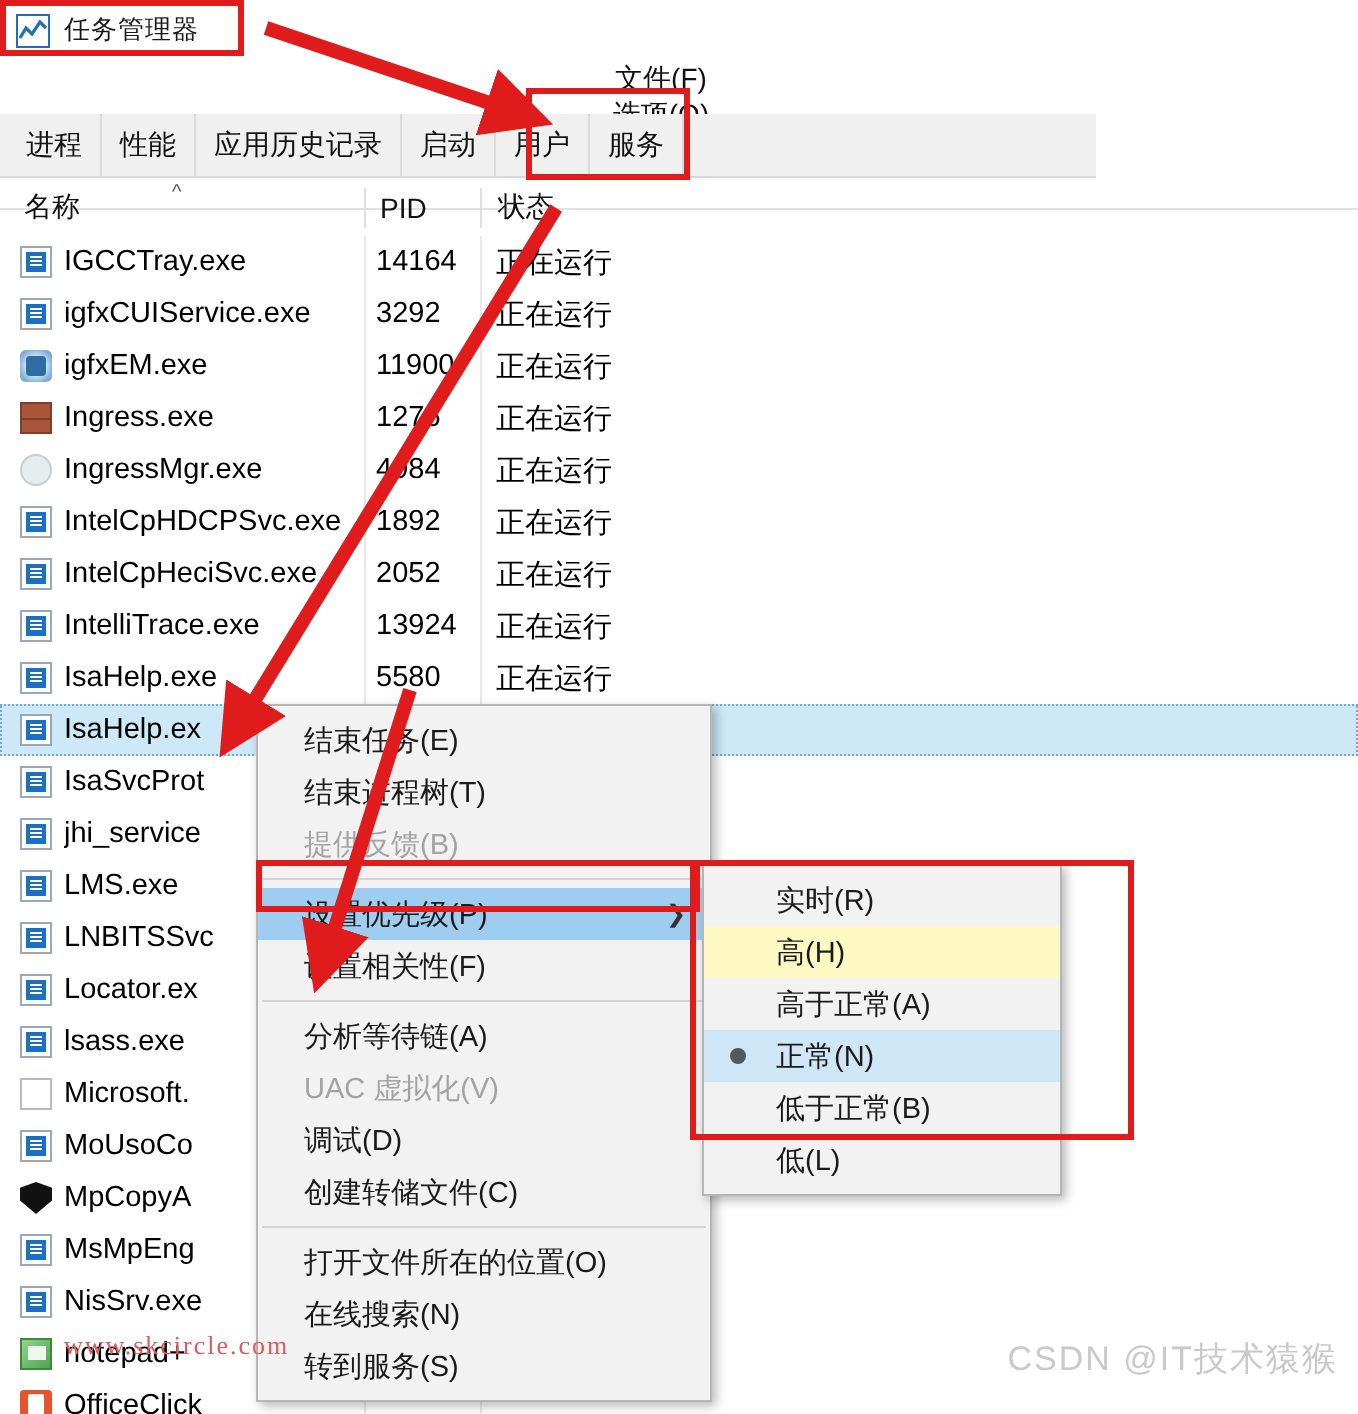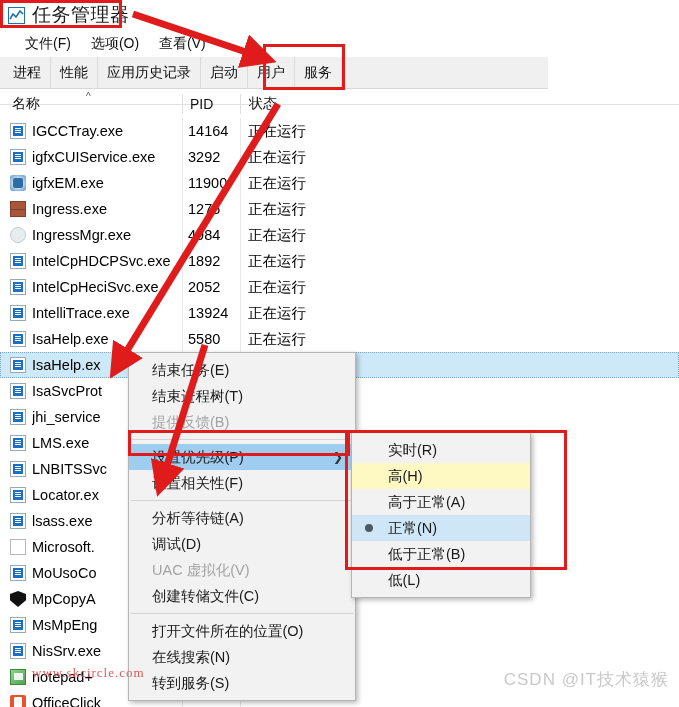--- a/index.html
+++ b/index.html
@@ -27,31 +27,32 @@
   .tm-icon {
     width: 17px; height: 17px;
     background: #ffffff;
     border: 1px solid #1f6fb5;
     position: relative;
     margin-right: 7px;
     flex: 0 0 auto;
   }
   .tm-icon svg { position: absolute; left: 0; top: 0; }
   .title-text {
-    font-size: 19px; color: #1a1a1a;
+    font-size: 13px; color: #1a1a1a;
     letter-spacing: 0.5px;
   }
 
   
   .menubar {
     position: absolute; left: 0; top: 31px;
     width: 679px; height: 26px;
     background: #ffffff;
     display: flex; align-items: center;
-    padding-left: 25px;
+    padding-left: 2px;
+    flex-direction: column;
   }
   .menu-item {
     font-size: 14px; color: #111;
     margin-right: 20px;
     white-space: nowrap;
   }
 
   
   .tabstrip {
     position: absolute; left: 0; top: 57px;
@@ -474,25 +475,25 @@
         <span>设置优先级(P)</span>
         <span class="submark">❯</span>
       </div>
       <div class="ctxitem">
         <span>设置相关性(F)</span>
       </div>
       <div class="ctxsep"></div>
       <div class="ctxitem">
         <span>分析等待链(A)</span>
       </div>
-      <div class="ctxitem">
-        <span>调试(D)</span>
-      </div>
       <div class="ctxitem disabled">
         <span>UAC 虚拟化(V)</span>
+      </div>
+      <div class="ctxitem">
+        <span>调试(D)</span>
       </div>
       <div class="ctxitem">
         <span>创建转储文件(C)</span>
       </div>
       <div class="ctxsep"></div>
       <div class="ctxitem">
         <span>打开文件所在的位置(O)</span>
       </div>
       <div class="ctxitem">
         <span>在线搜索(N)</span>

